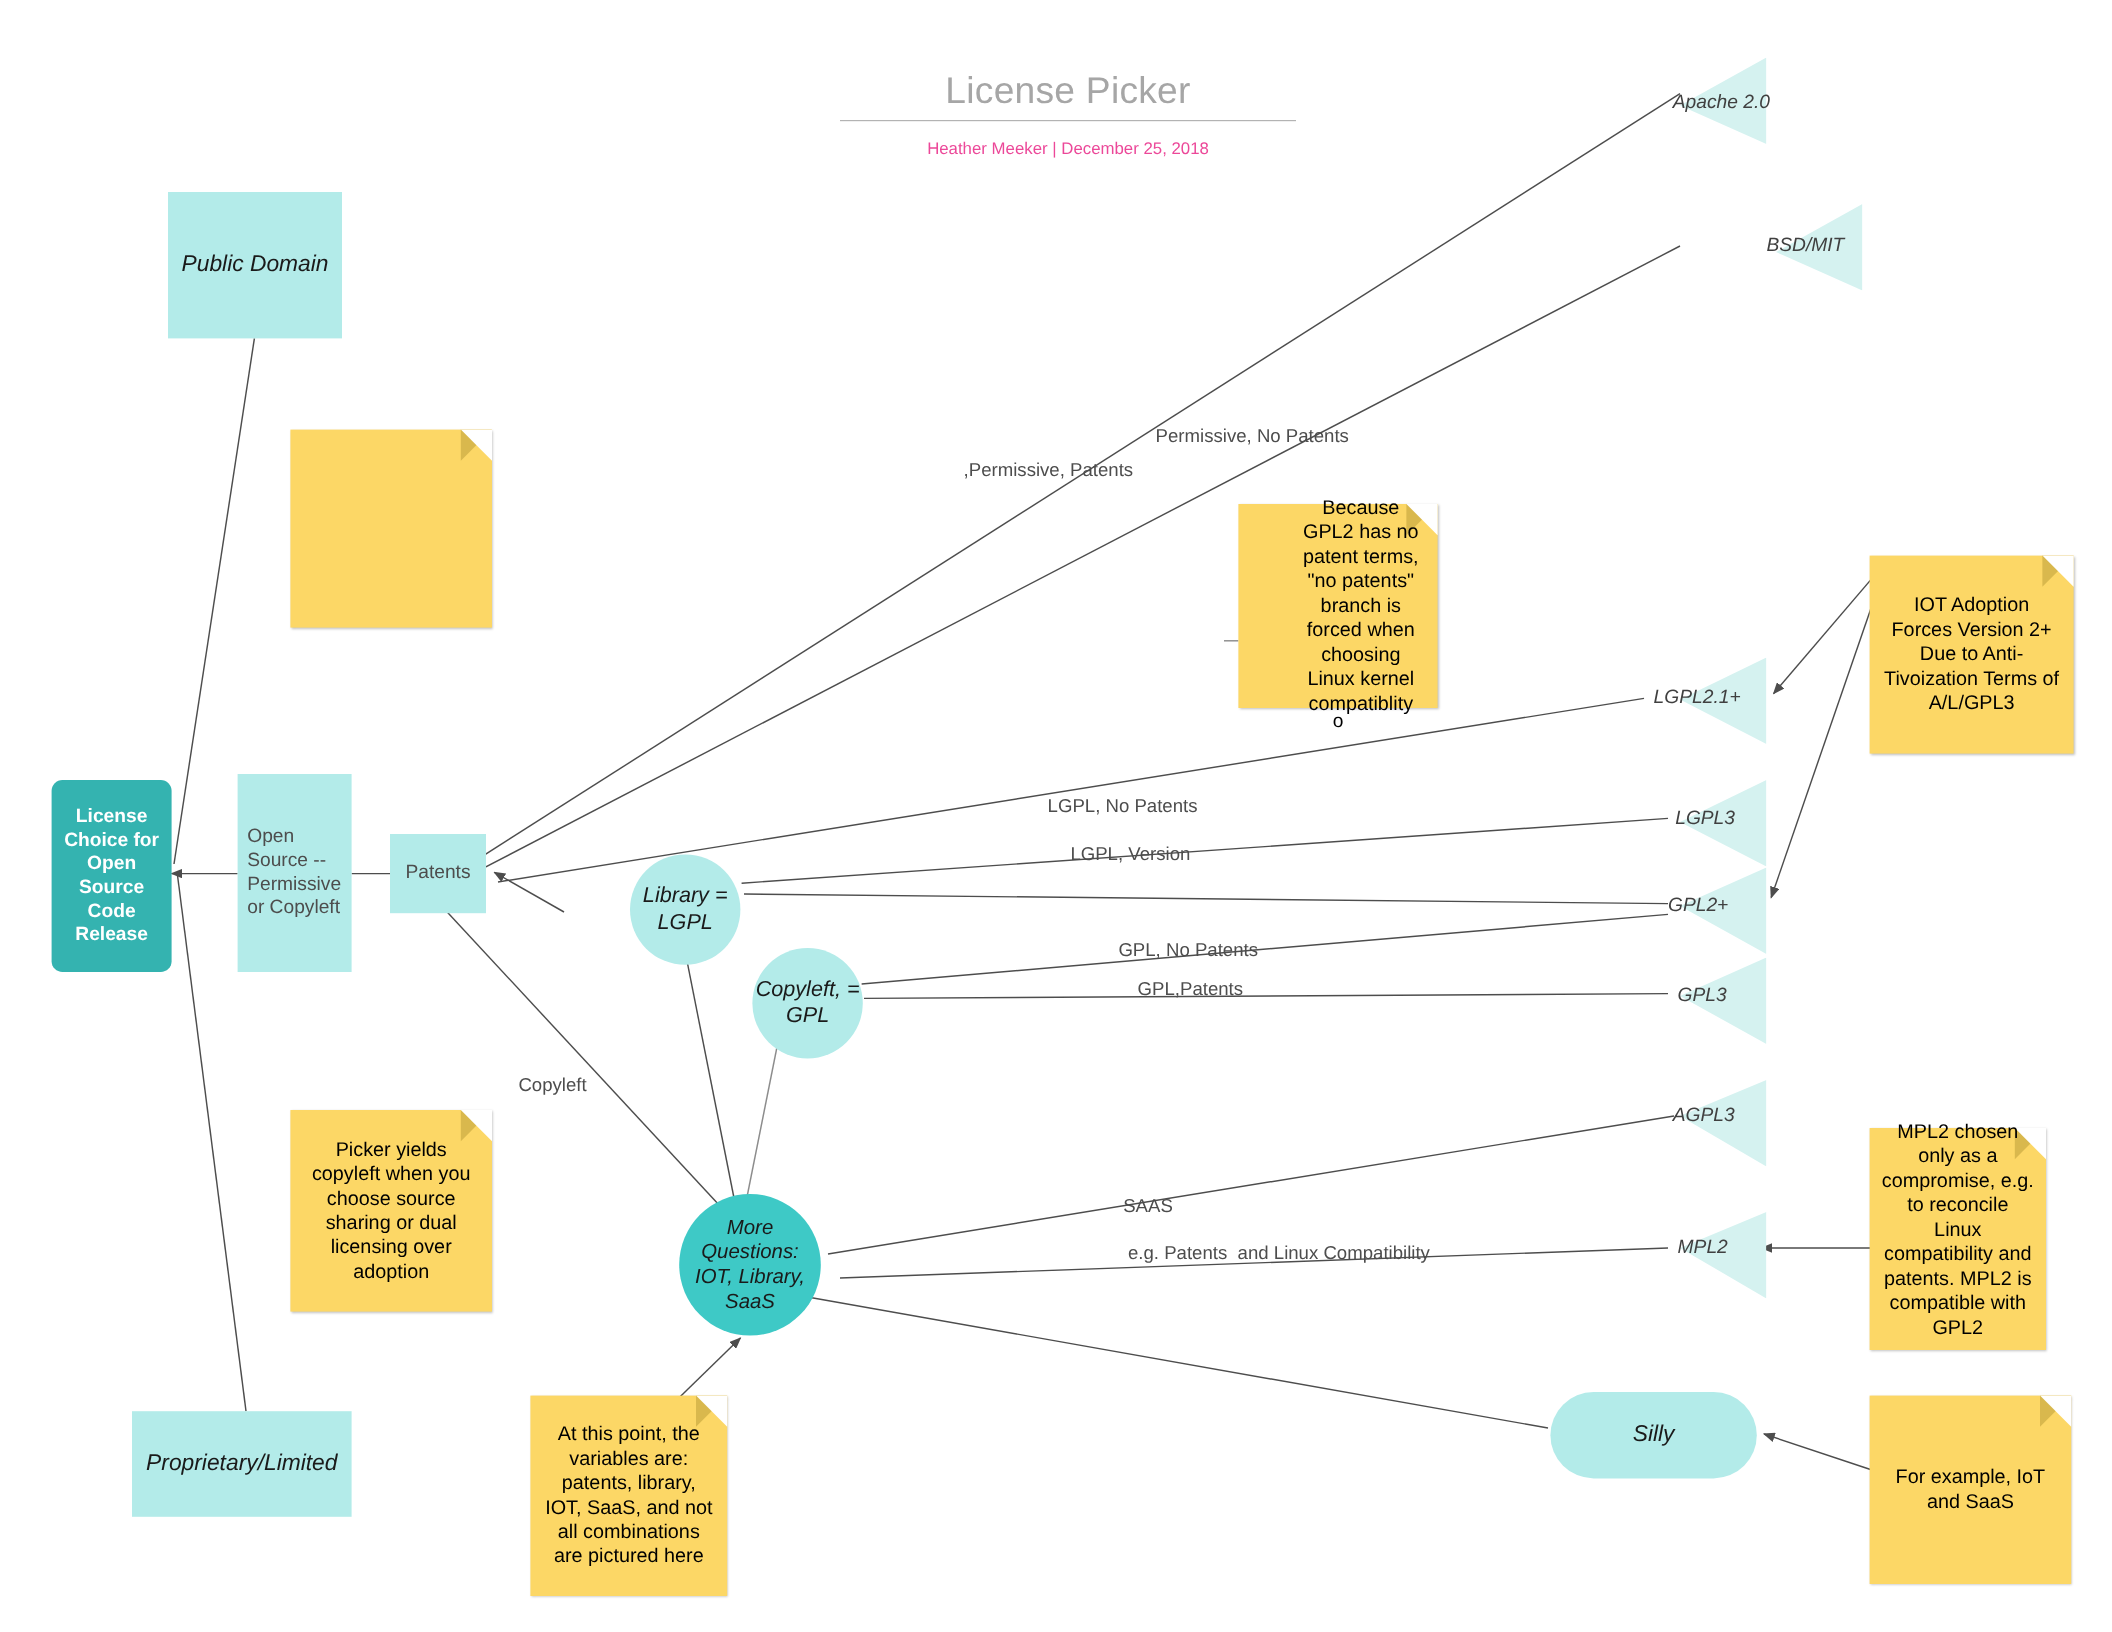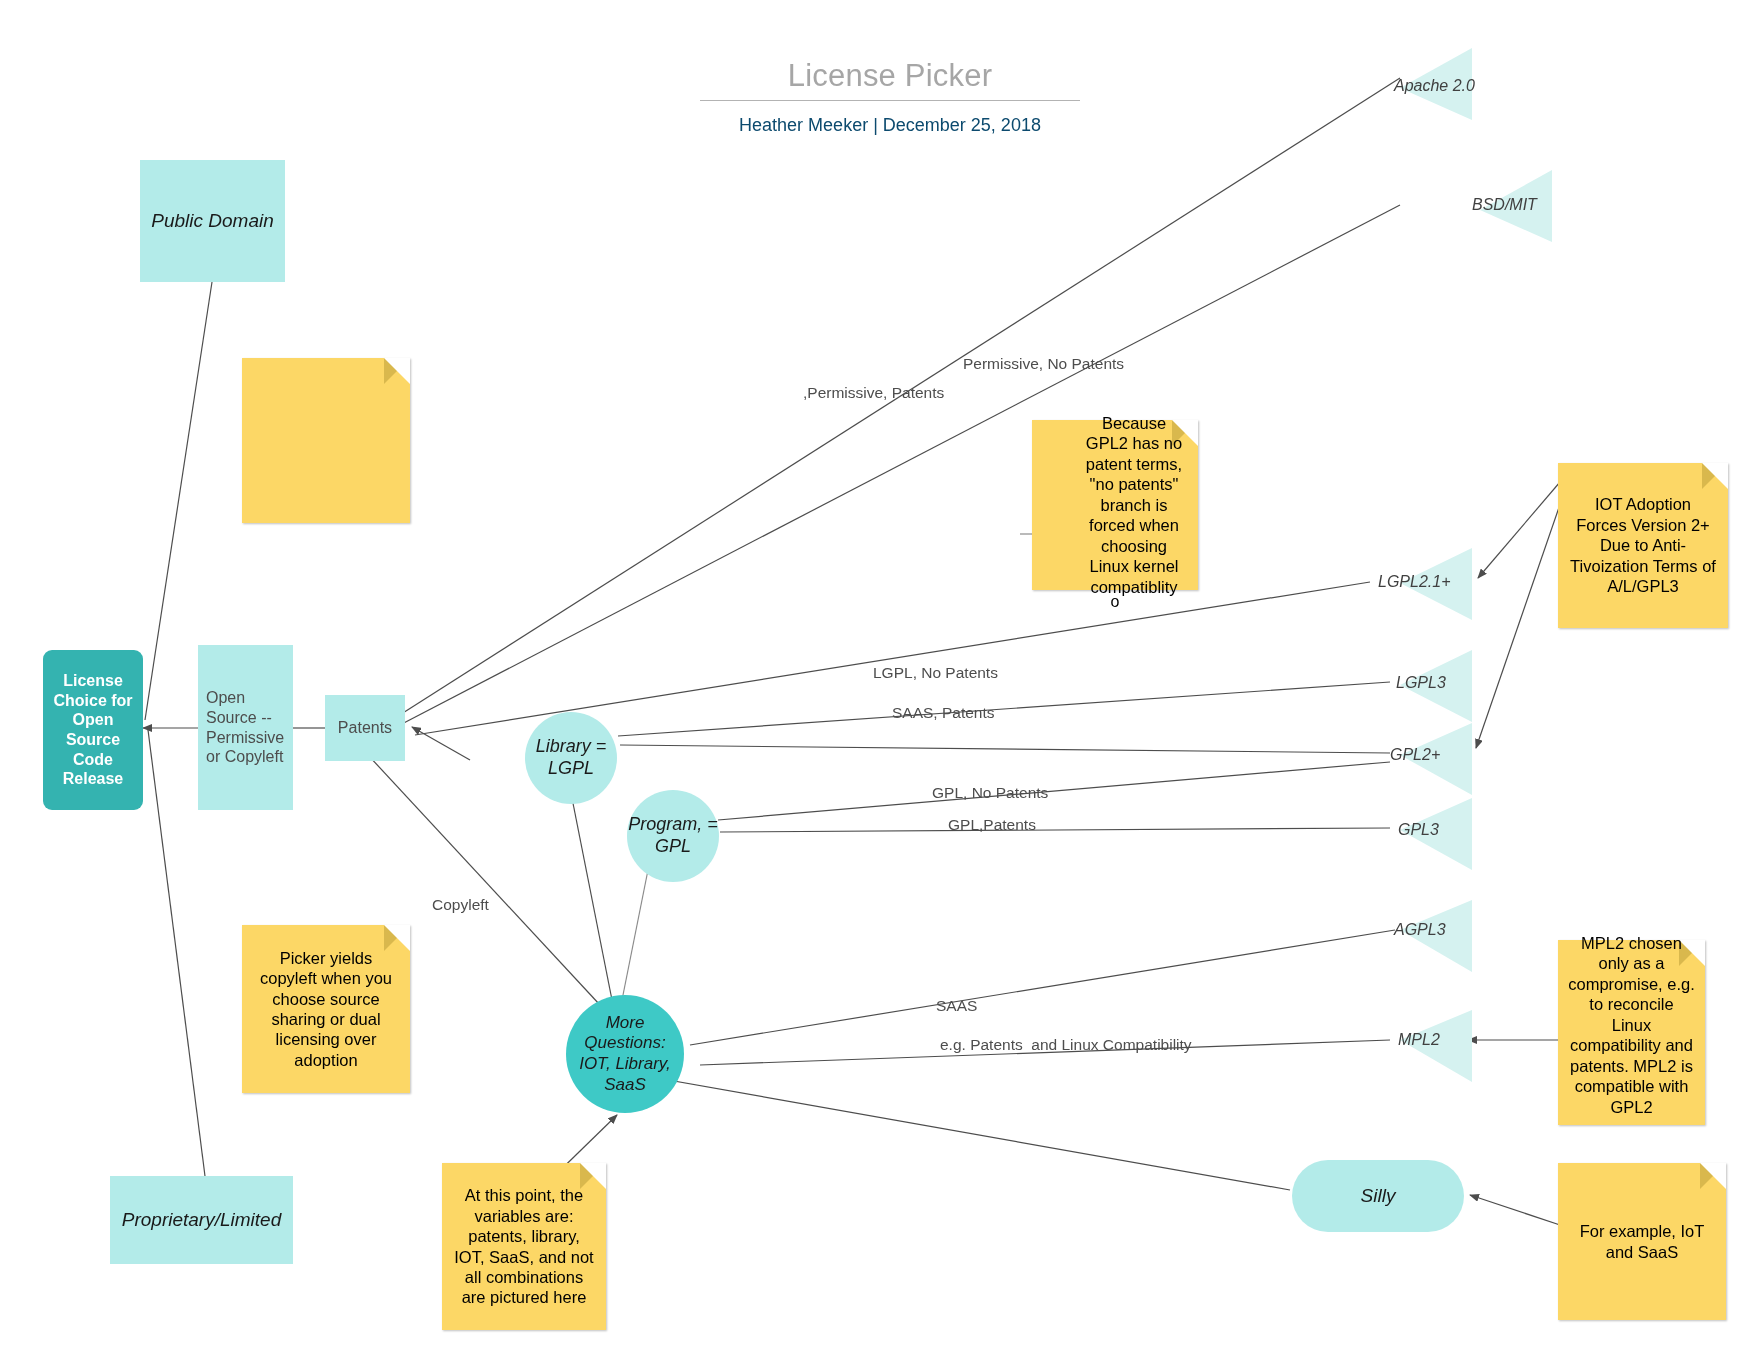--- a/index.html
+++ b/index.html
@@ -49,22 +49,22 @@
     letter-spacing: 0.2px;
     padding-bottom: 6px;
   }
   .title-rule {
     height: 1px;
     background: #b3b3b3;
     margin: 0 auto 14px auto;
     width: 380px;
   }
   .title-sub {
-    font-size: 18px;
-    color: #0c4a6e;
+    font-size: 14px;
+    color: #ec4899;
   }
 
   
   .rect {
     background: #b3ebe9;
     border: none;
   }
   .rect-italic { font-style: italic; font-size: 19px; color: #1a1a1a; }
 
   
@@ -255,21 +255,21 @@
 
   <div class="node rect rect-italic" style="left:110px; top:1176px; width:183px; height:88px;">
     <span>Proprietary/Limited</span>
   </div>
 
   <div class="node circle" style="left:525px; top:712px; width:92px; height:92px;">
     <span>Library = LGPL</span>
   </div>
 
   <div class="node circle" style="left:627px; top:790px; width:92px; height:92px;">
-    <span>Program, = GPL</span>
+    <span>Copyleft, = GPL</span>
   </div>
 
   <div class="node circle circle-dark" style="left:566px; top:995px; width:118px; height:118px; padding:6px;">
     <span>More Questions: IOT, Library, SaaS</span>
   </div>
 
   <div class="node stadium" style="left:1292px; top:1160px; width:172px; height:72px;">
     <span>Silly</span>
   </div>
 
@@ -325,21 +325,21 @@
   <div class="tri-wrap" style="left:1400px; top:1010px; width:72px; height:72px;">
     <svg class="tri-shape" viewBox="0 0 72 72">
       <polygon points="0,30 72,0 72,72" fill="#d5f2f0"></polygon>
     </svg>
     <div class="tri-label" style="left:-2px; top:30px;">MPL2</div>
   </div>
 
   <div class="elabel" style="left:803px; top:384px;">,Permissive, Patents</div>
   <div class="elabel" style="left:963px; top:355px;">Permissive, No Patents</div>
   <div class="elabel" style="left:873px; top:664px;">LGPL, No Patents</div>
-  <div class="elabel" style="left:892px; top:704px;">SAAS, Patents</div>
+  <div class="elabel" style="left:892px; top:704px;">LGPL, Version</div>
   <div class="elabel" style="left:932px; top:784px;">GPL, No Patents</div>
   <div class="elabel" style="left:948px; top:816px;">GPL,Patents</div>
   <div class="elabel" style="left:432px; top:896px;">Copyleft</div>
   <div class="elabel" style="left:936px; top:997px;">SAAS</div>
   <div class="elabel" style="left:940px; top:1036px;">e.g. Patents  and Linux Compatibility</div>
 
   <div class="note" style="left:242px; top:358px; width:168px; height:165px;">
     <span class="fold-shade"></span>
     <span class="fold"></span>
   </div>

